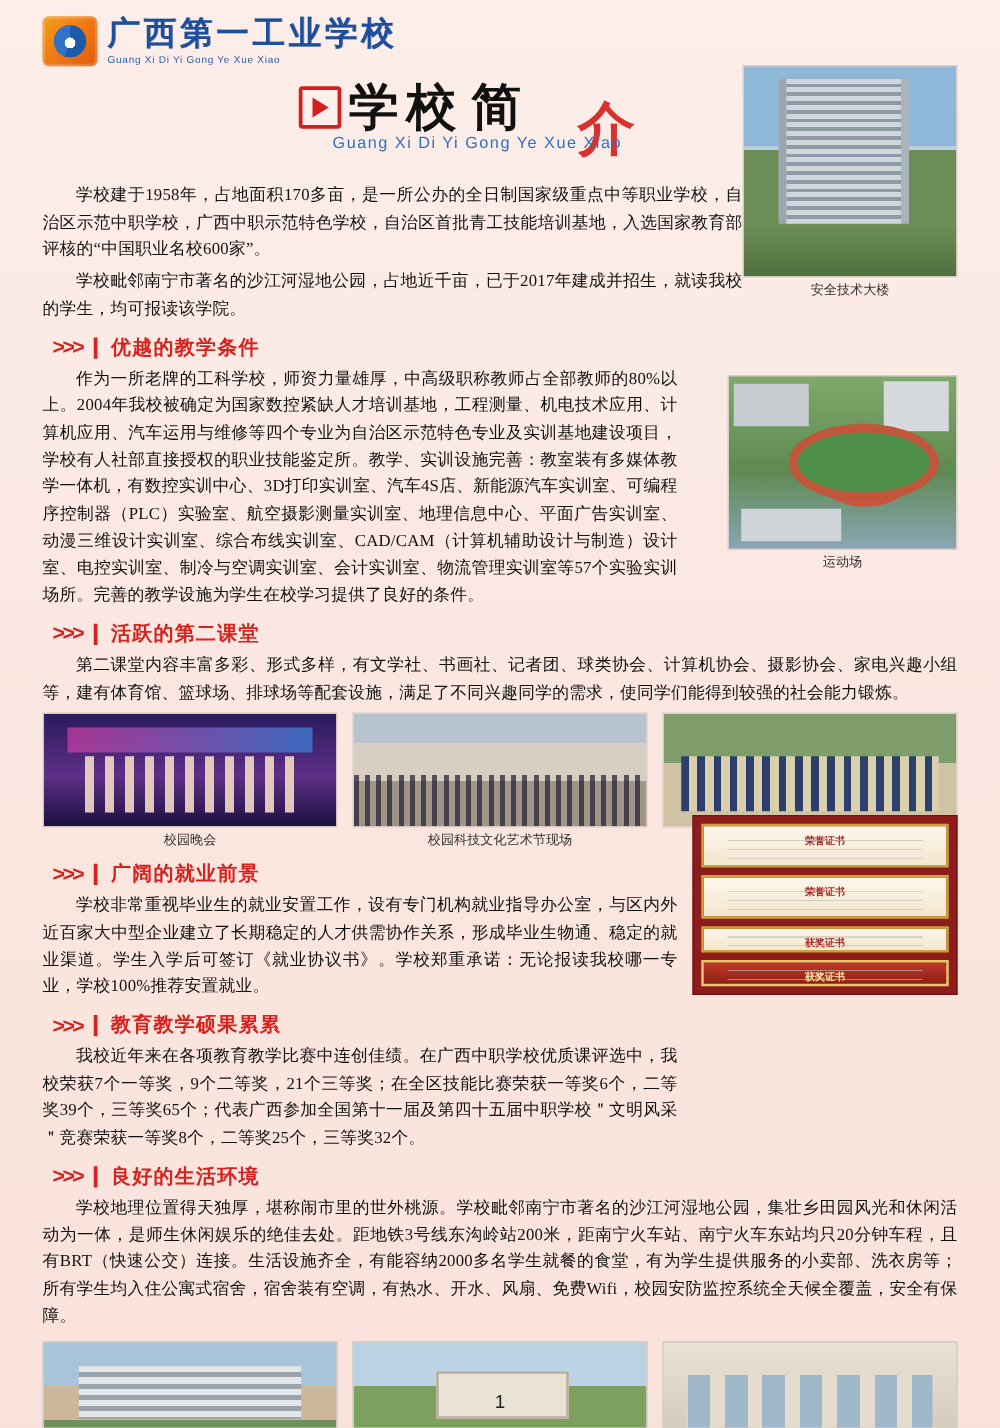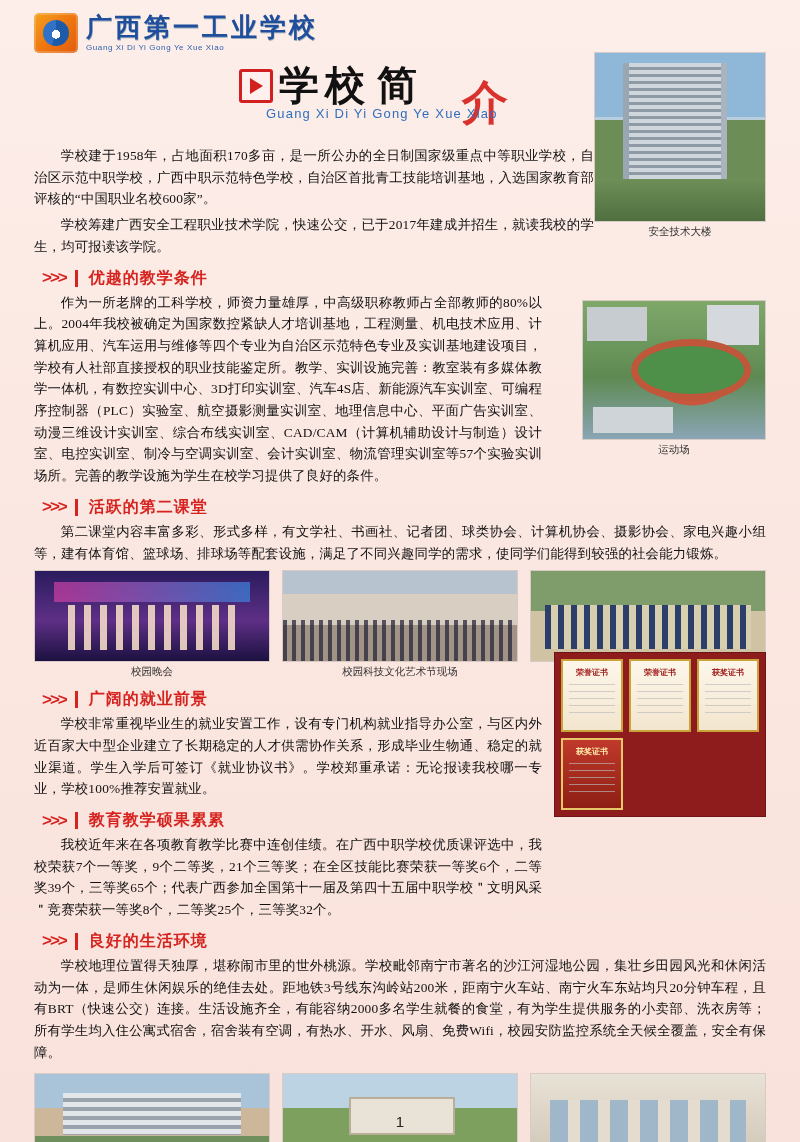--- a/index.html
+++ b/index.html
@@ -174,23 +174,23 @@
     background: linear-gradient(#7f9d6a 0 44%, #cfc3a4 44% 100%);
     position:relative;
   }
   .ph-award:after{
     content:""; position:absolute; left:6%; top:38%; width:88%; height:48%;
     background: repeating-linear-gradient(90deg, #2c3f6b 0 6px, #d8cfae 6px 13px);
   }
 
   
   .certs {
-    position:absolute; right:34px; width:212px; height:165px;
+    position:absolute; right:34px; width:212px; height:144px;
     background:#8f1c1c; padding:6px;
-    display:grid; grid-template-columns:1fr 1fr 1fr; grid-template-rows:1fr 1fr; gap:6px;
+    display:grid; grid-template-columns:1fr; grid-template-rows:1fr 1fr; gap:6px;
     border:1px solid #6d1414;
   }
   .cert {
     background:linear-gradient(#fdf6ea,#f3e6cf);
     border:2px solid #c9a23a; position:relative;
   }
   .cert .hd { text-align:center; font-size:8px; color:#a3231f; font-weight:bold; margin-top:6px; font-family:"DejaVu Sans",sans-serif;}
   .cert .lines{ position:absolute; left:10%; top:34%; width:80%; height:50%;
     background: repeating-linear-gradient(#bbb 0 1px, transparent 1px 7px); opacity:.65; }
   .cert.red { background:linear-gradient(#c0392b,#8e1f14); border-color:#e8c66a; }
@@ -234,21 +234,21 @@
 
   <div class="top-photo">
     <div class="photo bldg">
         <div class="road"></div>
       </div>
     <div class="cap">安全技术大楼</div>
   </div>
 
   <div style="width:560px;">
     <p class="body">学校建于1958年，占地面积170多亩，是一所公办的全日制国家级重点中等职业学校，自治区示范中职学校，广西中职示范特色学校，自治区首批青工技能培训基地，入选国家教育部评核的“中国职业名校600家”。</p>
-    <p class="body">学校筹建广西安全工程职业技术学院，快速公交，已于2017年建成并招生，就读我校的学生，均可报读该学院。</p>
+    <p class="body">学校毗邻南宁市著名的沙江河湿地公园，占地近千亩，已于2017年建成并招生，就读我校的学生，均可报读该学院。</p>
   </div>
 
   <div class="sec-head">
     <span class="sec-chev">&gt;&gt;&gt;</span>
     <span class="sec-bar"></span>
     <span class="sec-title">优越的教学条件</span>
   </div>
 
   <div class="col-photo" style="top:300px;">
     <div class="photo aerial">

